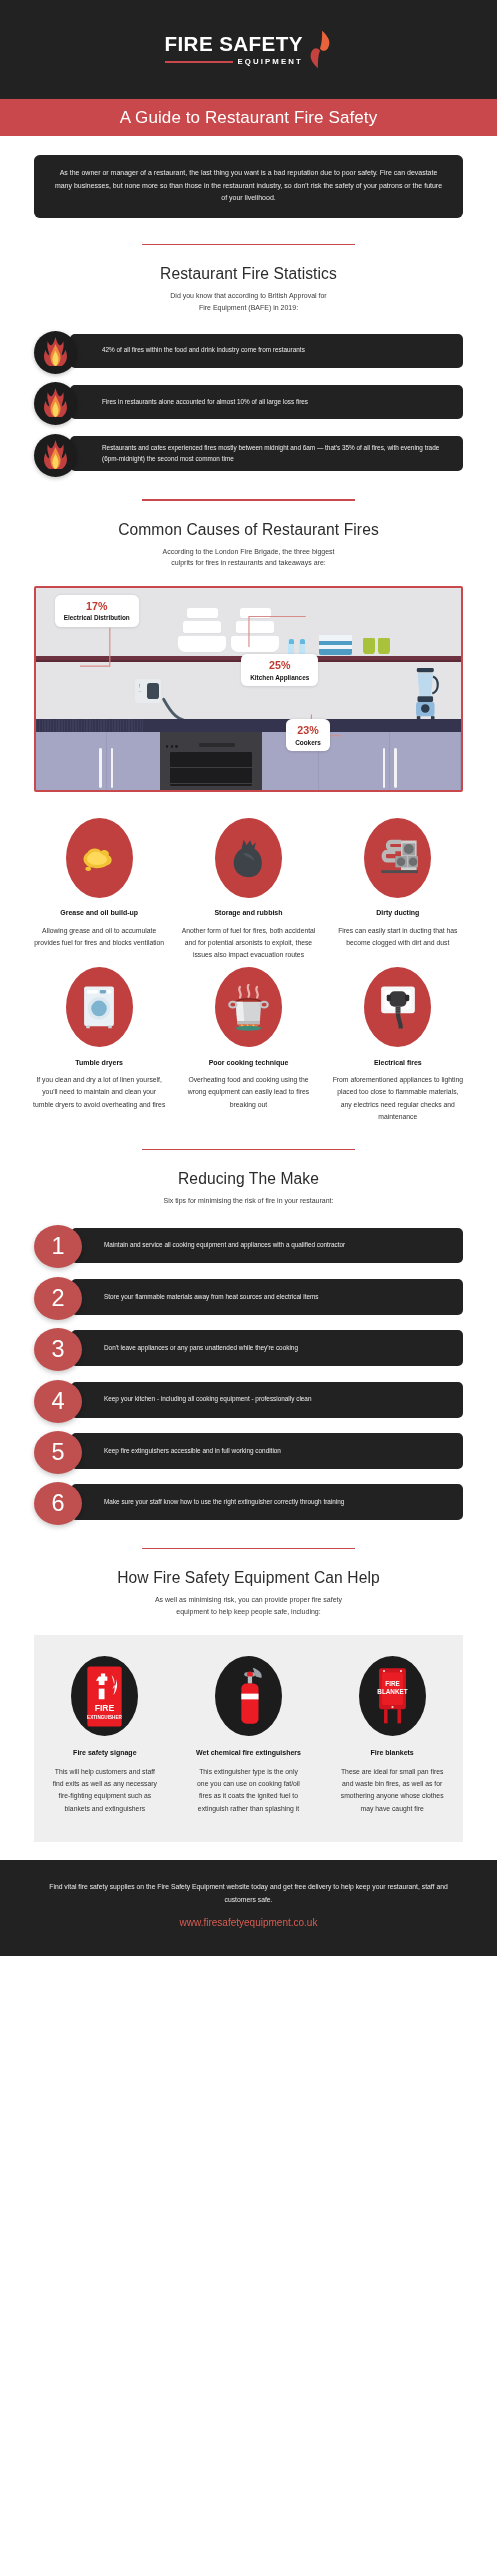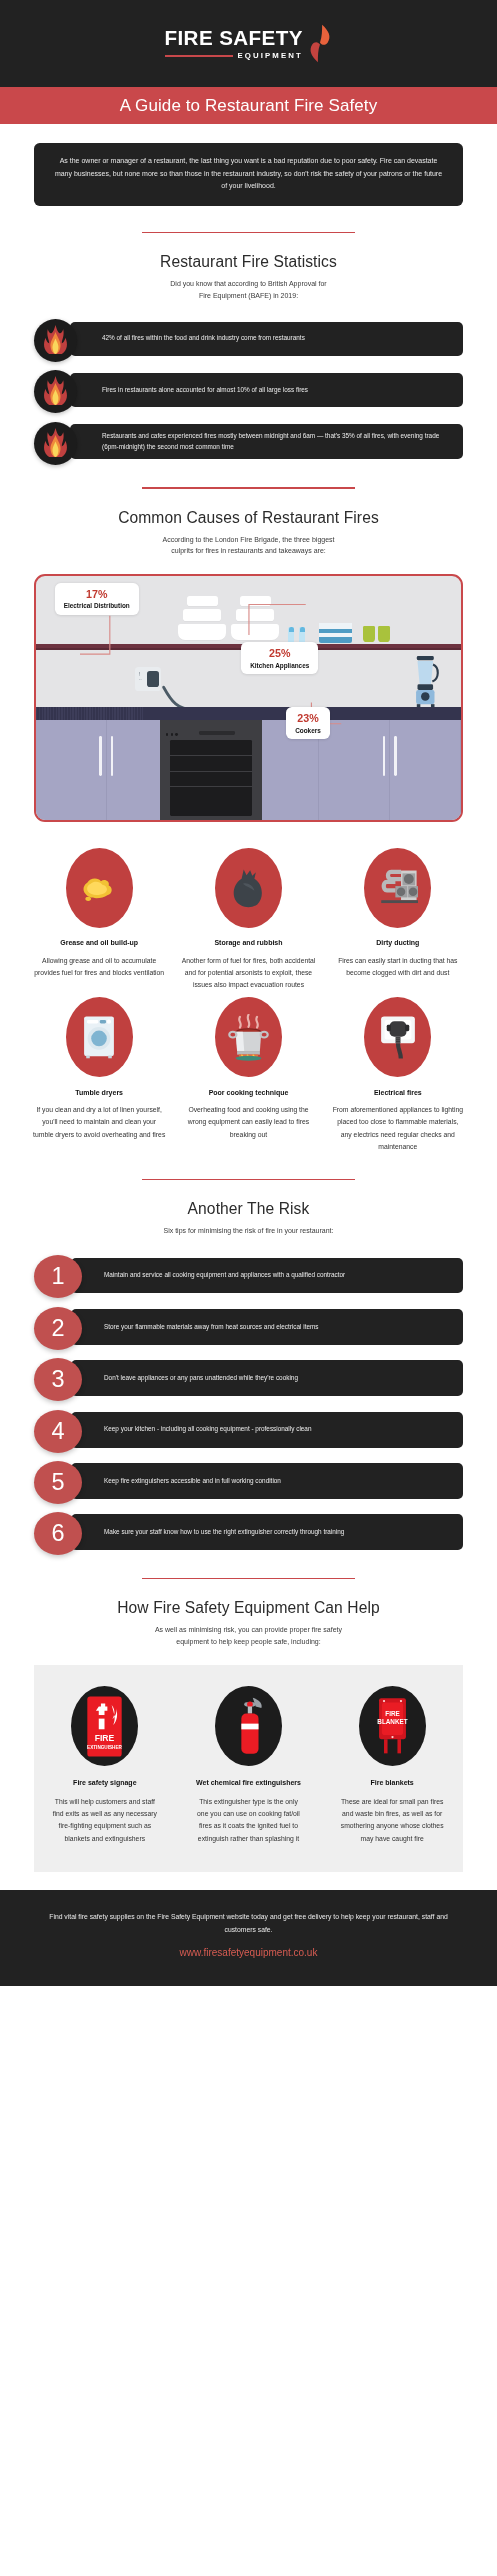--- a/index.html
+++ b/index.html
@@ -7,21 +7,21 @@
   body {
     width: 497px;
     font-family: "Liberation Sans", sans-serif;
     color: #222;
     -webkit-font-smoothing: antialiased;
   }
 
   
   .masthead {
     background: #222222;
-    height: 87px;
+    height: 99px;
     display: flex;
     align-items: center;
     justify-content: center;
   }
   .logo-wrap { display: flex; align-items: center; gap: 5.7px; }
   .logo-text { display: flex; flex-direction: column; align-items: flex-end; }
   .logo-main {
     font-size: 20.6px; font-weight: bold; color: #ffffff;
     letter-spacing: 0.4px; line-height: 1; font-family: "Liberation Sans", sans-serif;
   }
@@ -90,23 +90,23 @@
     background: #1c1c1c; z-index: 2;
     display: flex; align-items: center; justify-content: center;
     box-shadow: 0 1.4px 4.3px rgba(0,0,0,0.25);
   }
 
   
   .kitchen-wrap { padding: 17px 34px 0 34px; }
   .kitchen {
     position: relative;
     border: 2.8px solid #c9484b;
-    border-radius: 11px;
+    border-radius: 2px;
     background: #e4e4e6;
-    height: 248px;
+    height: 206px;
     overflow: hidden;
   }
   .shelf { position: absolute; left: 0; right: 0; top: 68px; height: 5px; background: #6d3340; }
   .shelf-lip { position: absolute; left: 0; right: 0; top: 72px; height: 2.1px; background: #5b2a36; }
   .counter-top { position: absolute; left: 0; right: 0; top: 131px; height: 12.8px; background: #34344e; }
   .counter-top::after {
     content: ""; position: absolute; left: 0; top: 0; width: 107px; height: 100%;
     background: repeating-linear-gradient(90deg,#3d3d59 0 1.4px,#34344e 1.4px 2.8px);
   }
   .cabinets { position: absolute; left: 0; right: 0; top: 144px; bottom: 0; background: #a5a5c4; display: flex; }
@@ -473,21 +473,21 @@
         <path d="M24 33 h6 M24 36 h6 M24 39 h6" stroke="#58585a" stroke-width="1.4"></path>
       </svg>
     </div>
     <div class="cause-title">Electrical fires</div>
     <div class="cause-body">From aforementioned appliances to lighting placed too close to flammable materials, any electrics need regular checks and maintenance</div>
   </div>
 </div>
 
 <div class="section-head">
   <div class="sep-rule"></div>
-  <h2>Another The Risk</h2>
+  <h2>Reducing The Make</h2>
   <div class="section-sub">Six tips for minimising the risk of fire in your restaurant:</div>
 </div>
 
 <div class="tips">
   <div class="tip-row">
     <div class="tip-bar">
       <span class="tip-text">Maintain and service all cooking equipment and appliances with a qualified contractor</span>
     </div>
     <span class="tip-num">1</span>
   </div>

